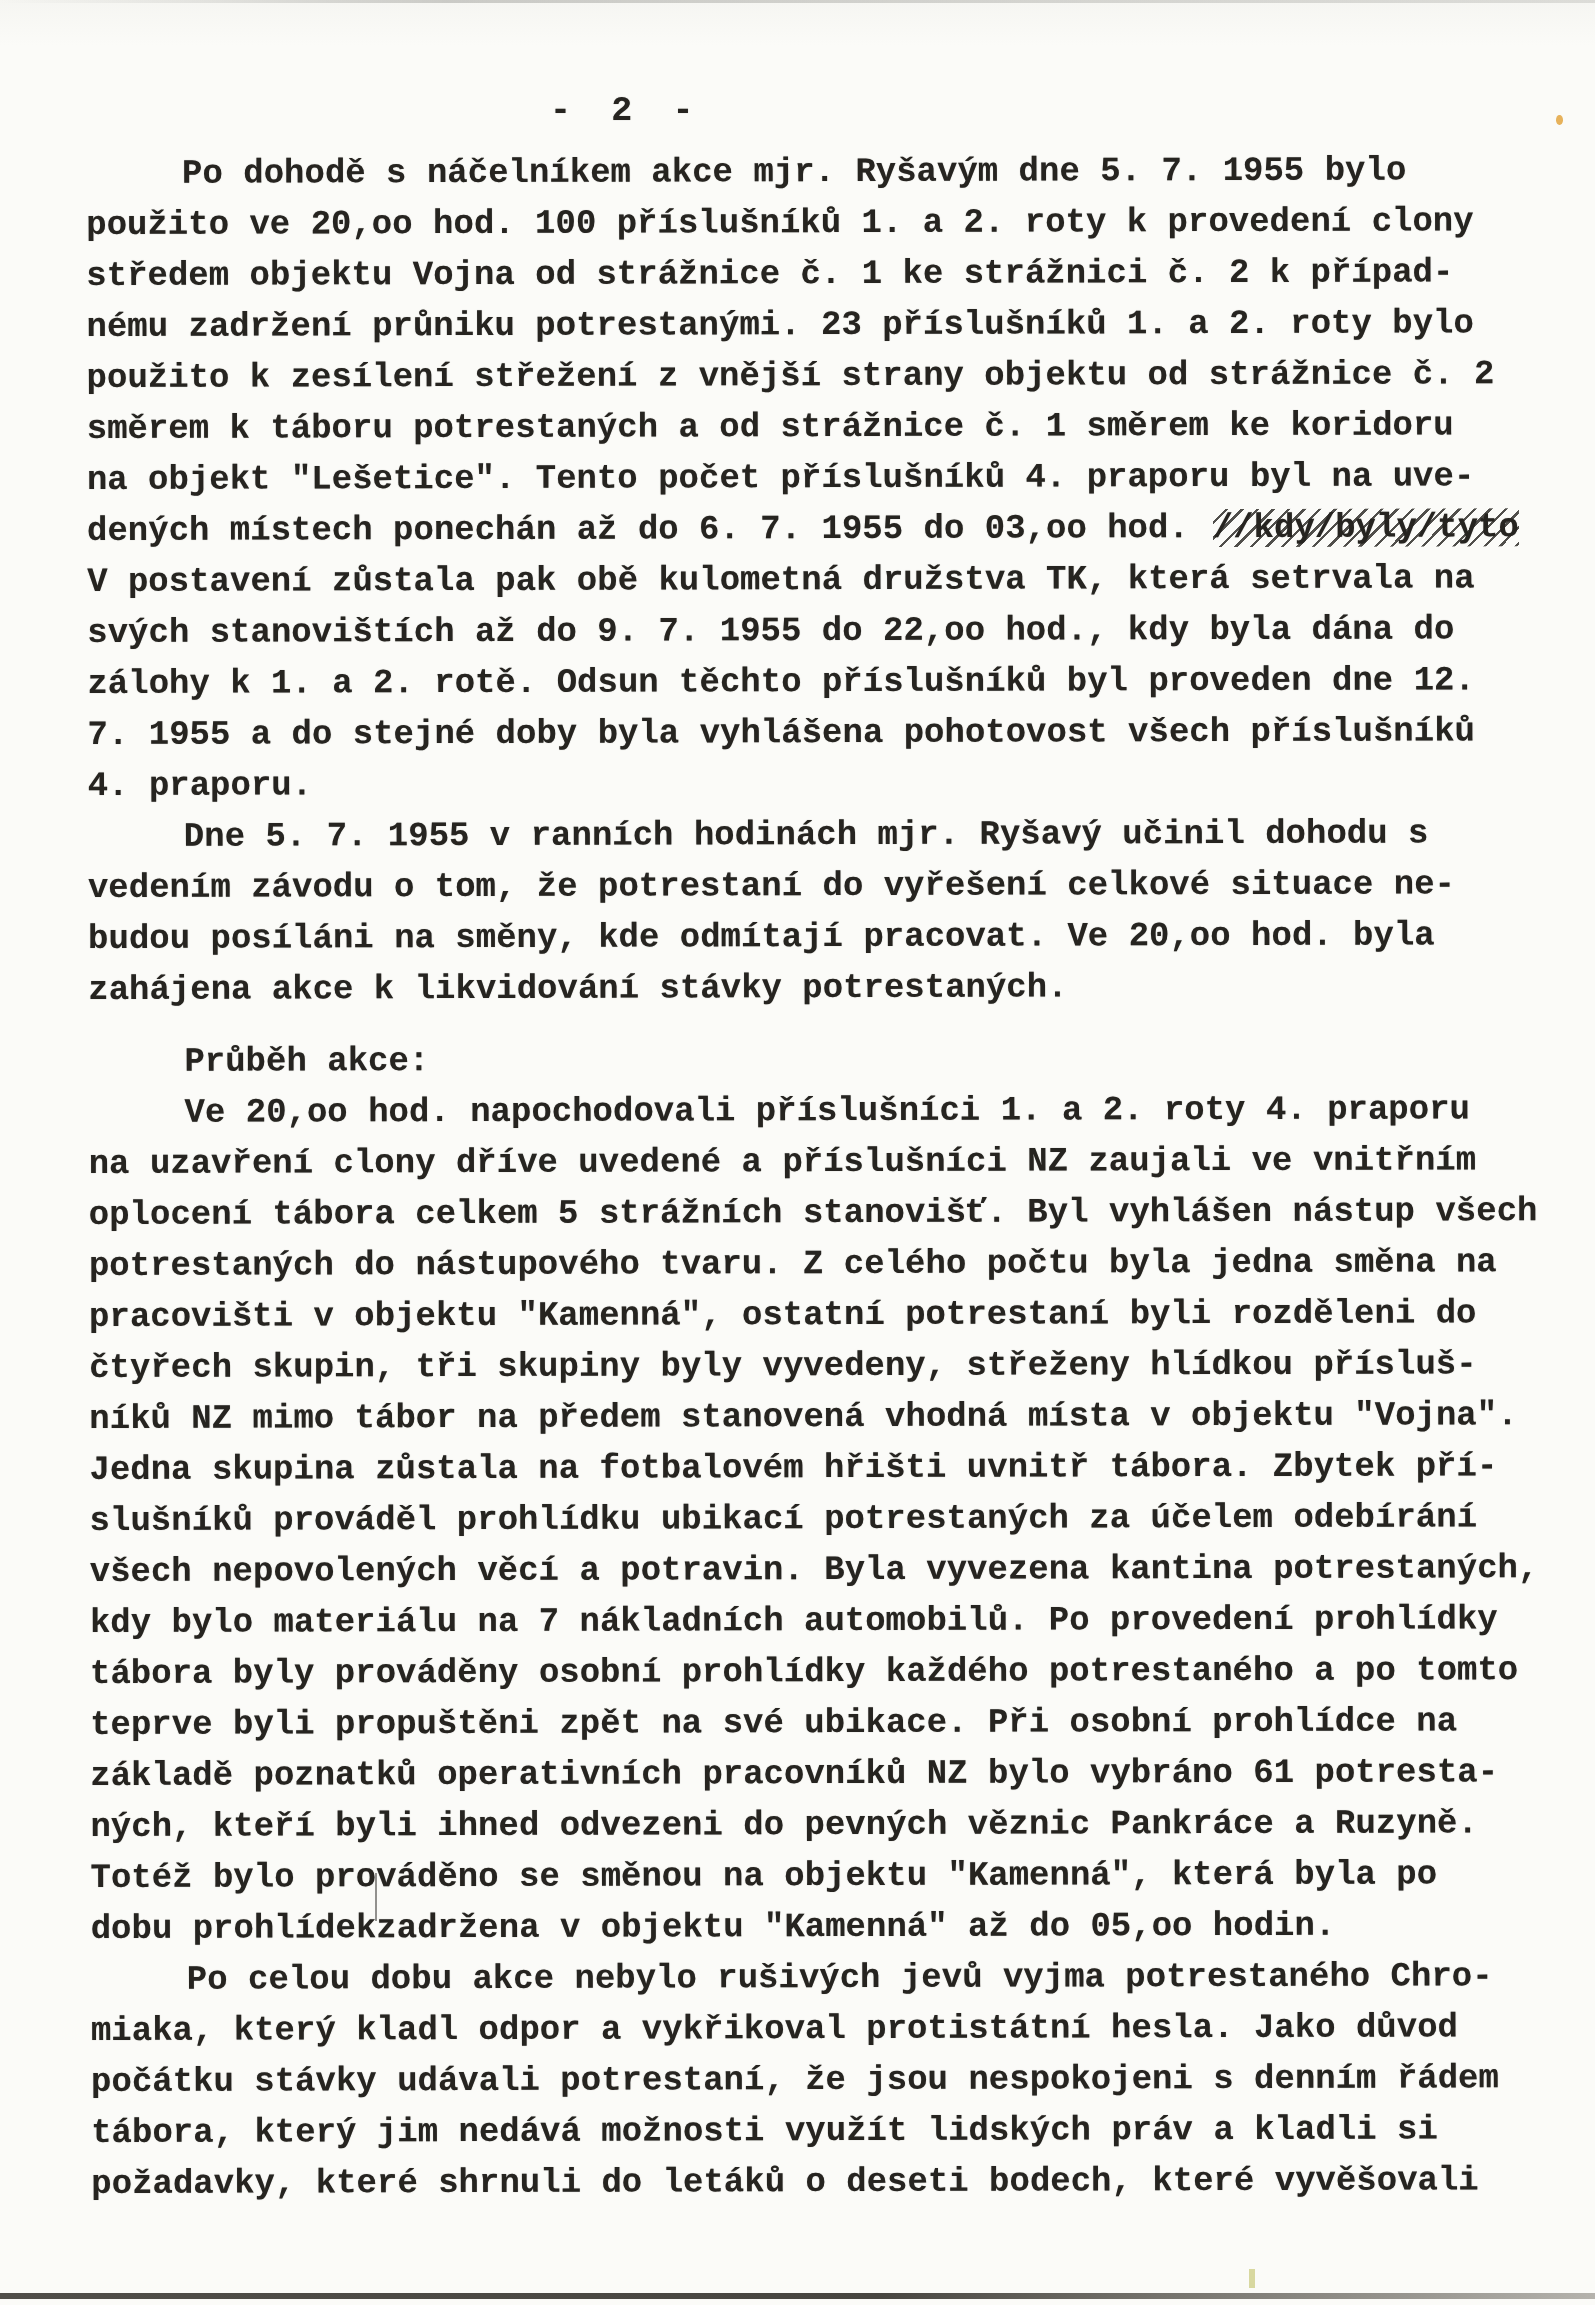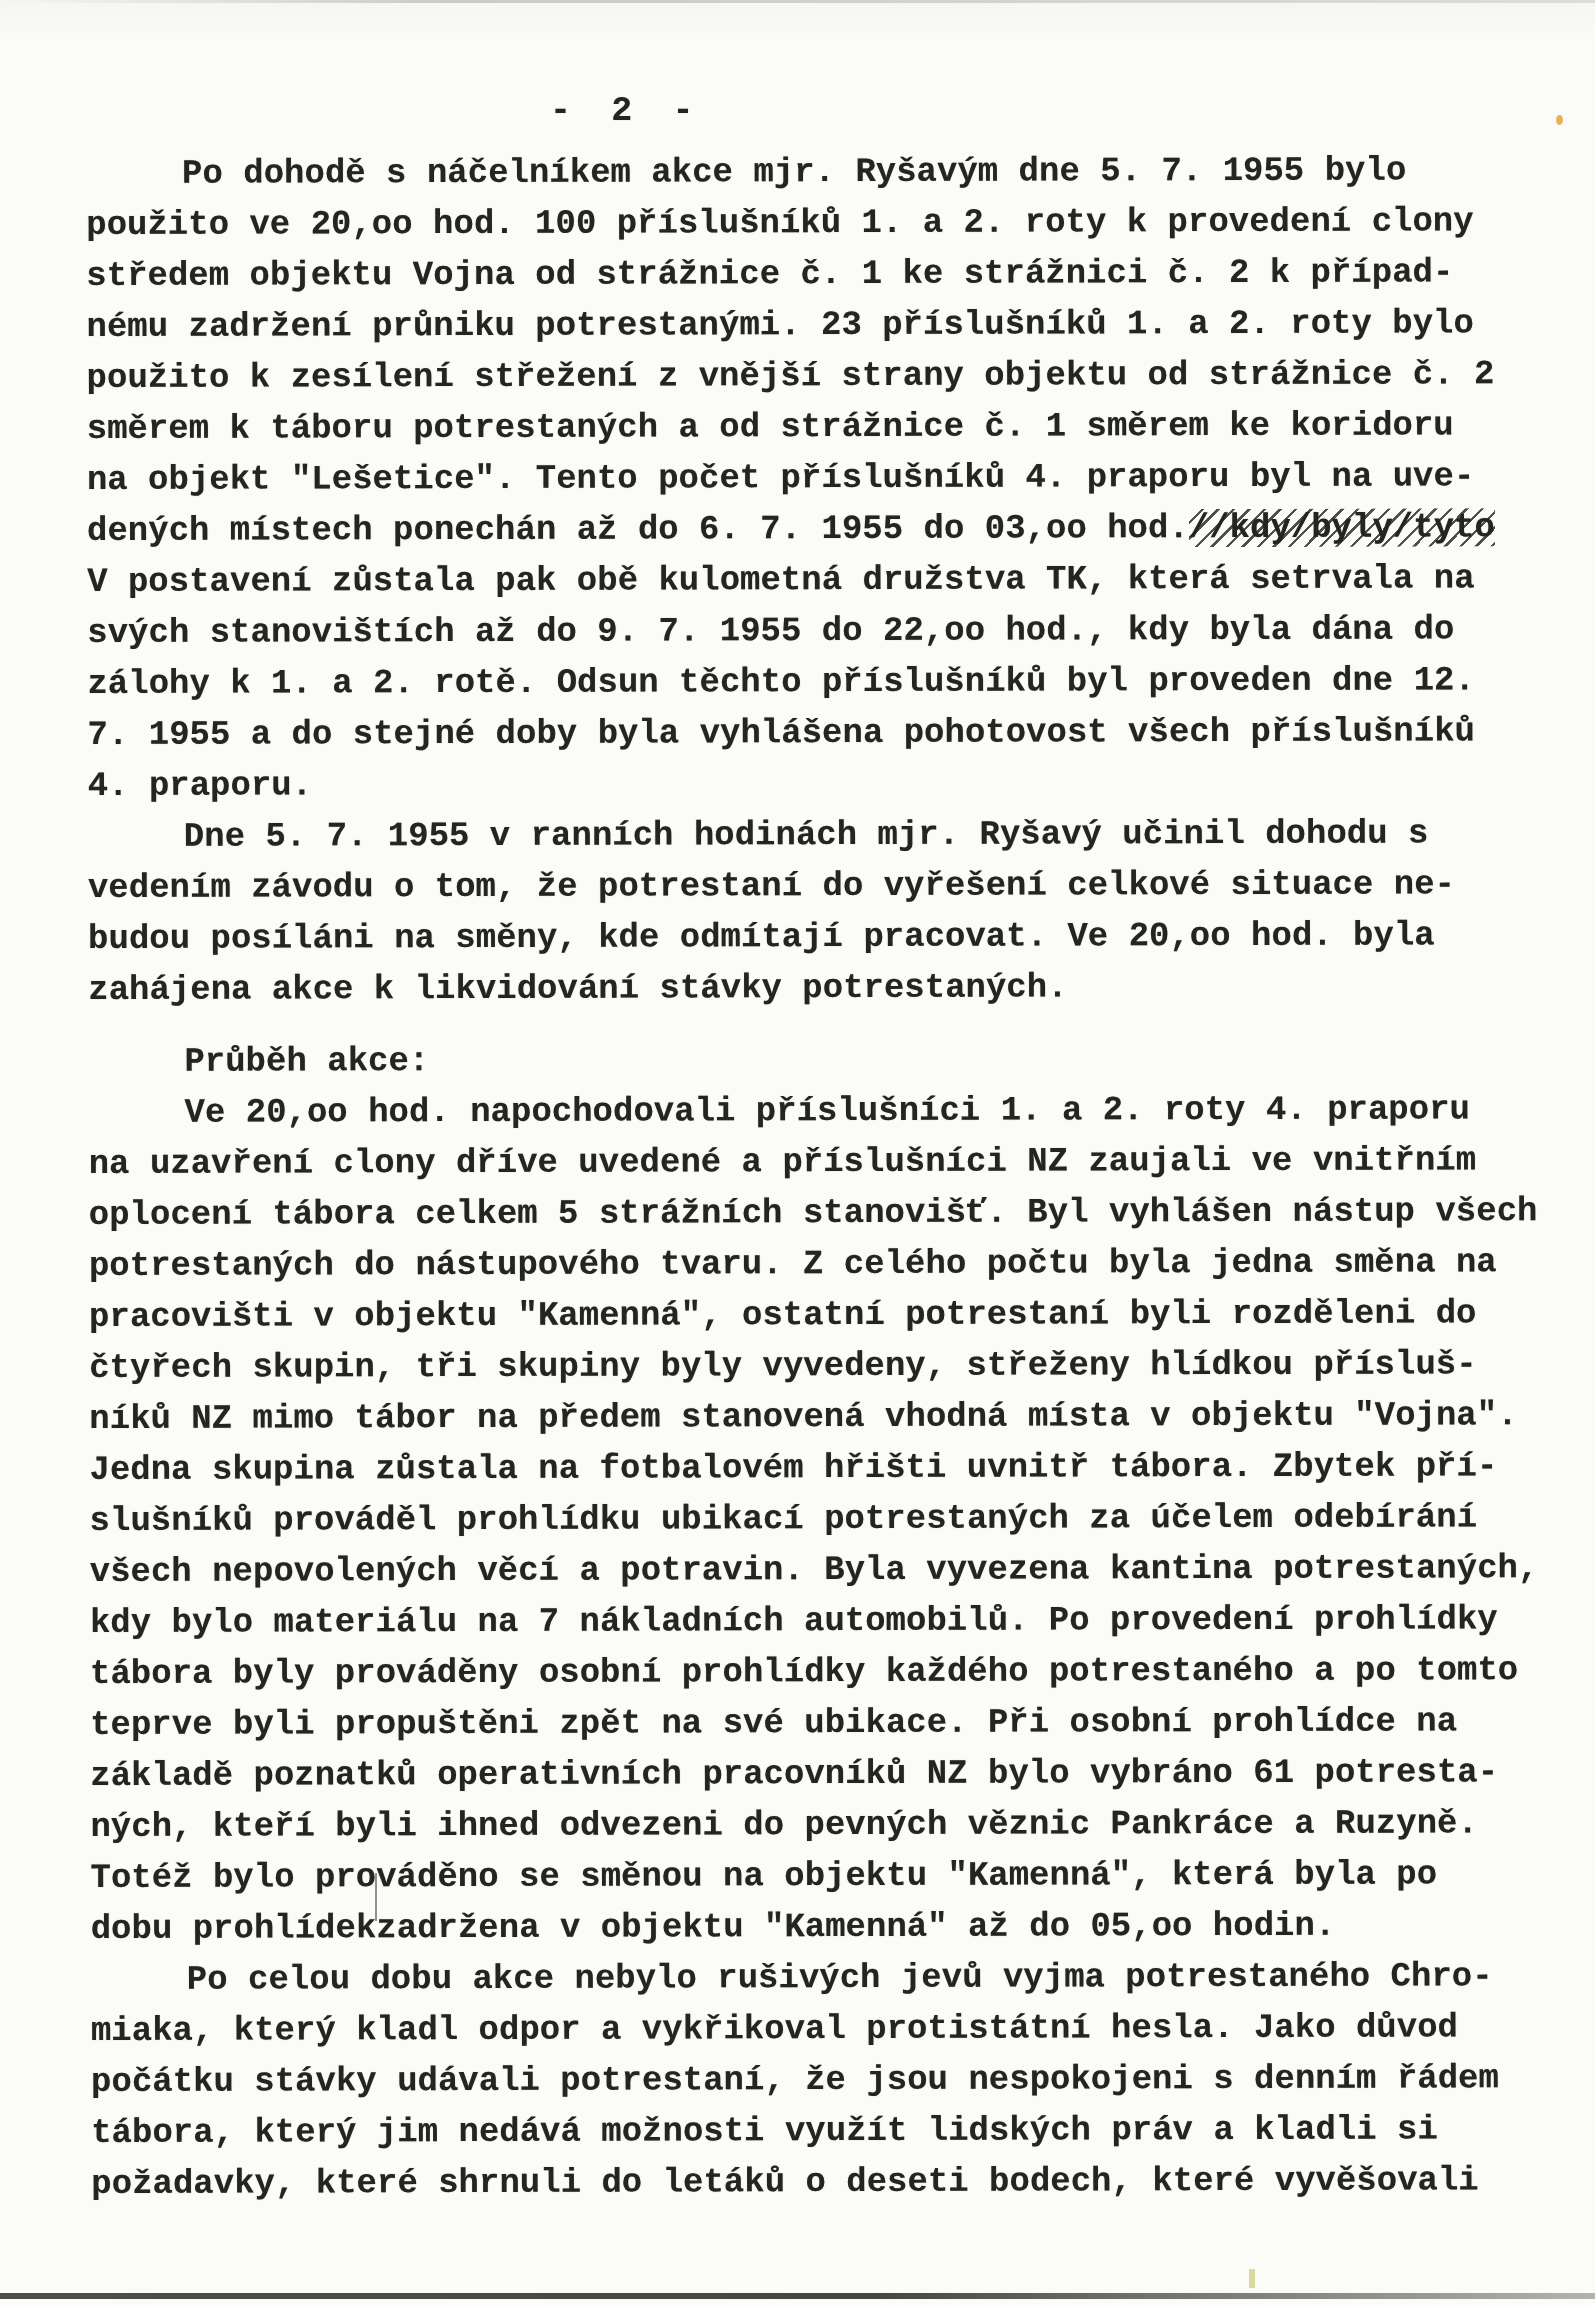--- a/index.html
+++ b/index.html
@@ -52,20 +52,21 @@
     transform: rotate(-0.15deg);
     transform-origin: top left;
   }
   .line { height: 51px; }
   .line.indent { padding-left: 96px; }
   .line.gap { margin-top: 21px; }
   .struck {
     background-image: repeating-linear-gradient(135deg,
       transparent 0 8.6px,
       rgba(38,36,32,0.80) 8.6px 11px);
+    margin-left: 24px;
   }
   .caret-mark {
     position: absolute;
     left: 375px;
     top: 1873px;
     width: 1.9px;
     height: 48px;
     background: rgba(60,58,54,0.55);
   }
   .speck-orange {

